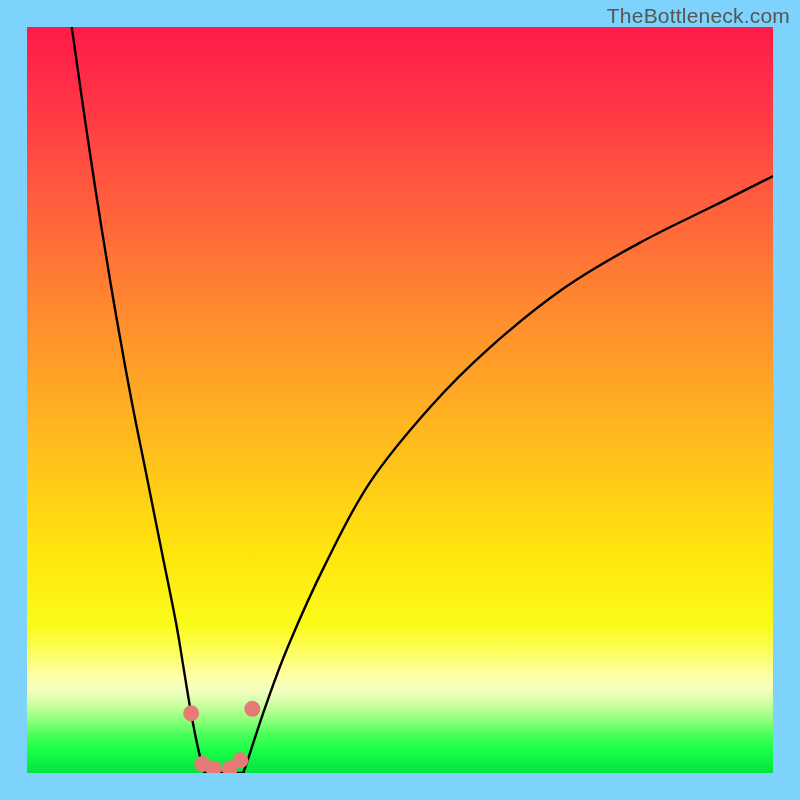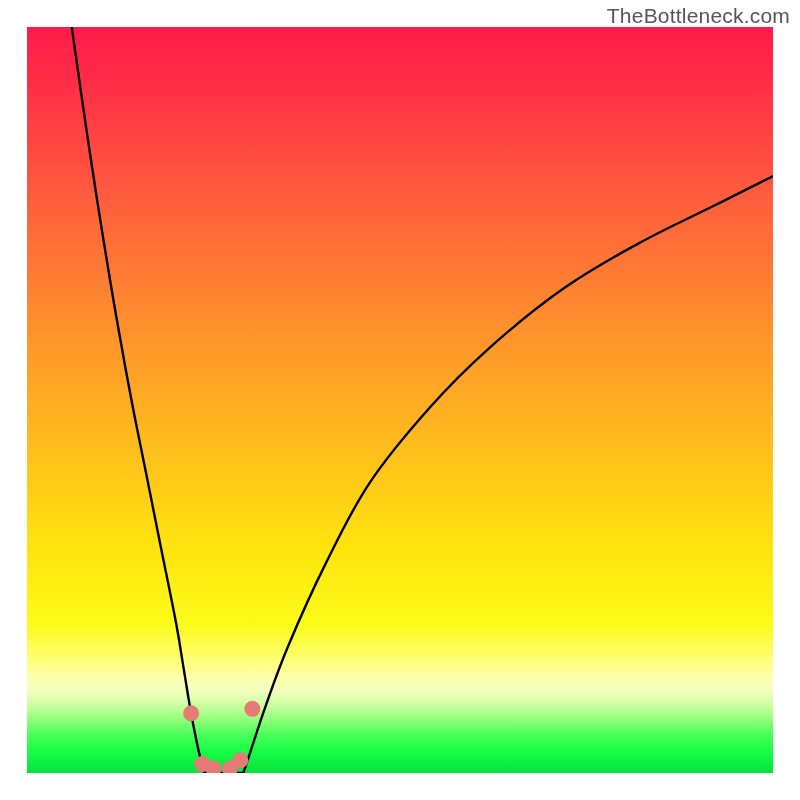--- a/index.html
+++ b/index.html
@@ -7,21 +7,21 @@
     padding: 0;
     width: 800px;
     height: 800px;
     overflow: hidden;
     background: #000;
     font-family: Arial, Helvetica, sans-serif;
   }
   .frame {
     position: absolute;
     inset: 0;
-    background: #ffffff;
+    background: #7dd3fc;
   }
   .plot {
     position: absolute;
     left: 27px;
     top: 27px;
     width: 746px;
     height: 746px;
     overflow: hidden;
   }
   .gradient {

